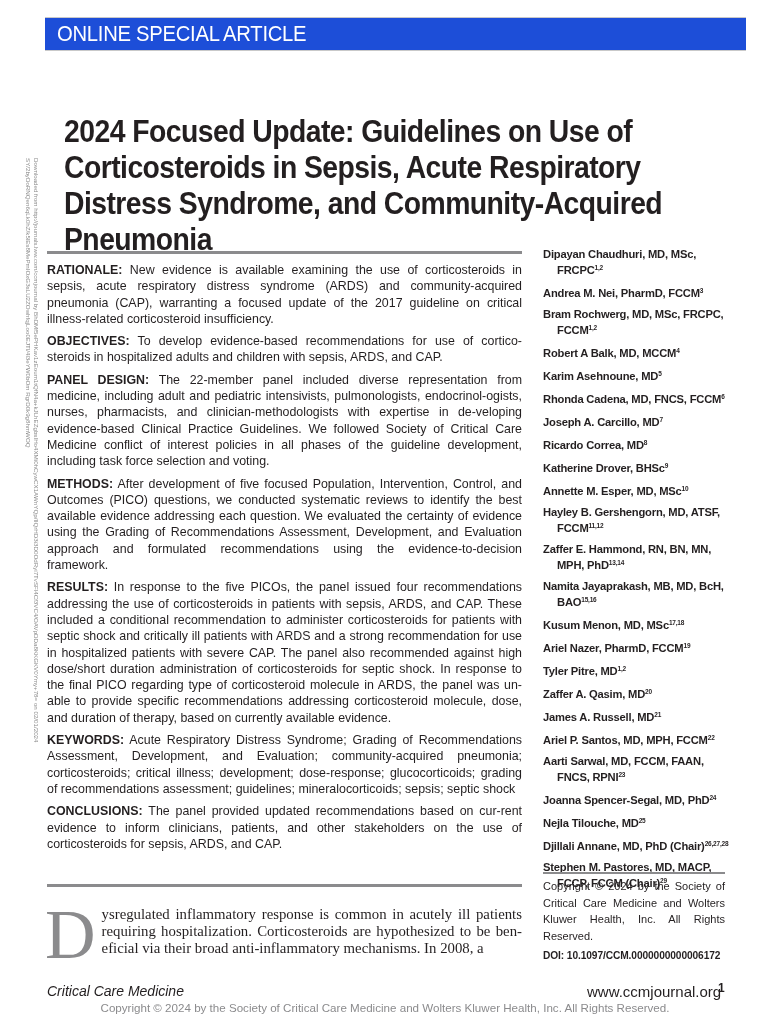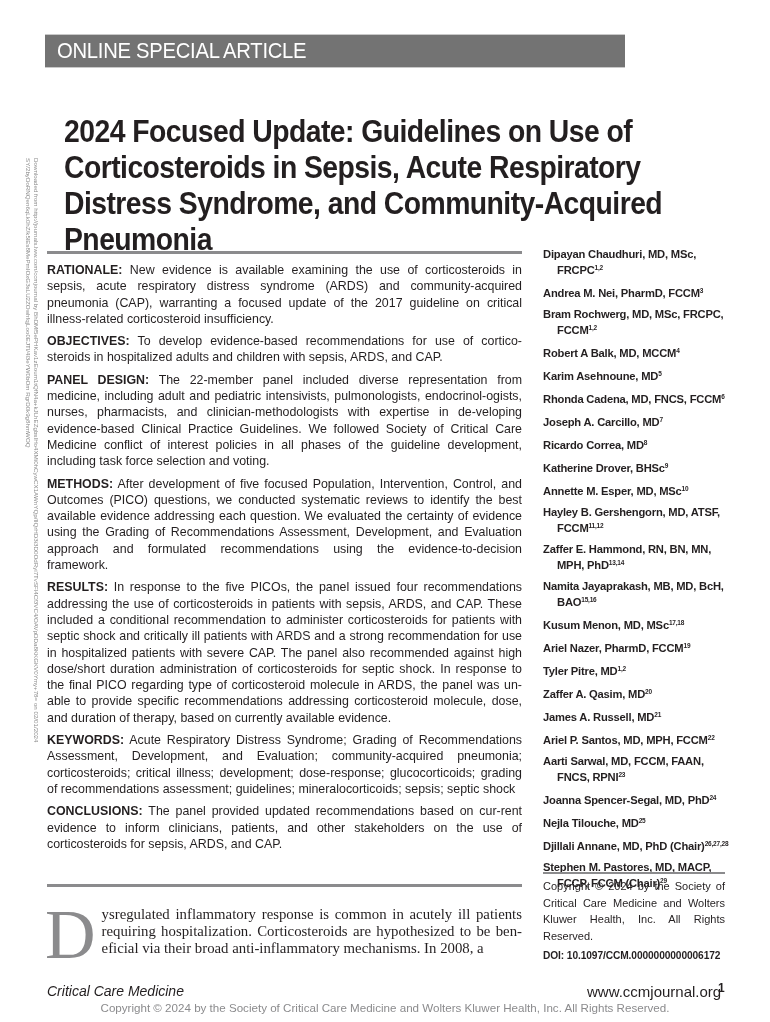--- a/index.html
+++ b/index.html
@@ -1,22 +1,22 @@
 <!DOCTYPE html>
 <html><head>
 <meta charset="utf-8">
 <style>
   html, body { margin: 0; padding: 0; }
   body {
     width: 770px; height: 1022px; background: #ffffff; position: relative; overflow: hidden;
     font-family: "Liberation Sans", sans-serif; color: #231f20;
   }
   .banner {
-    position: absolute; left: 45px; top: 34px; width: 580px; height: 32px;
-    background: #737373; border-top: 1px solid #c9c9c9; border-bottom: 1px solid #c9c9c9;
+    position: absolute; left: 45px; top: 17px; width: 701px; height: 32px;
+    background: #1d4ed8; border-top: 1px solid #c9c9c9; border-bottom: 1px solid #c9c9c9;
   }
   .banner span {
     position: absolute; left: 12px; top: 3px; color: #ffffff;
     font-size: 22px; letter-spacing: -0.3px; font-family: "Liberation Sans", sans-serif;
     transform: scaleX(0.92); transform-origin: left center; white-space: nowrap;
   }
   .side-note {
     position: absolute; left: 14px; top: 158px; width: 440px;
     transform-origin: left top; transform: rotate(90deg) translateY(-26px);
     font-size: 6.2px; line-height: 8px; color: #8a8a8a; white-space: nowrap;

